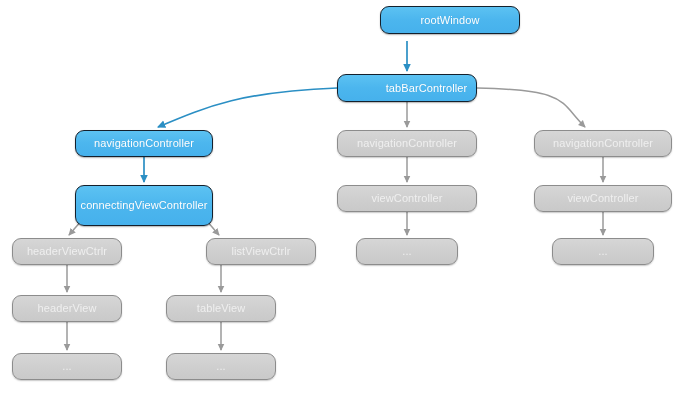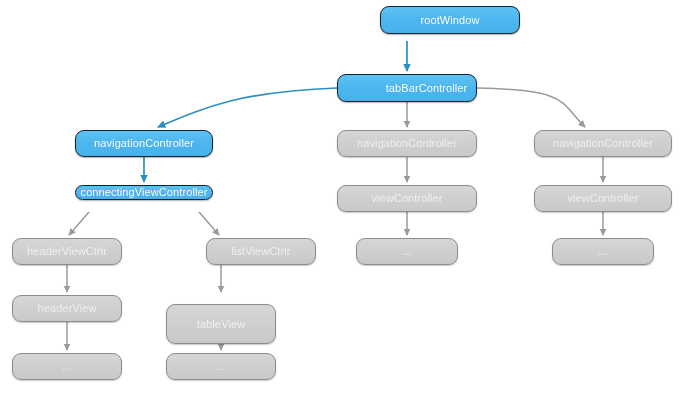--- a/index.html
+++ b/index.html
@@ -92,33 +92,33 @@
   <div id="nodes-group">
       <div class="node blue" style="left: 337px; top: 6px; width: 140px; height: 28px; margin-left: 43px;">
         <span class="lbl">rootWindow</span>
       </div>
       <div class="node blue" style="left: 337px; top: 74px; width: 140px; height: 28px; padding-left: 39px;">
         <span class="lbl">tabBarController</span>
       </div>
       <div class="node blue" style="left: 75px; top: 130px; width: 138px; height: 27px;">
         <span class="lbl">navigationController</span>
       </div>
-      <div class="node blue" style="left: 75px; top: 185px; width: 138px; height: 15px; justify-content: center;">
+      <div class="node blue" style="left: 75px; top: 185px; width: 138px; height: 41px; justify-content: center;">
         <span class="lbl">connectingViewController</span>
       </div>
       <div class="node gray" style="left: 12px; top: 238px; width: 110px; height: 27px;">
         <span class="lbl">headerViewCtrlr</span>
       </div>
       <div class="node gray" style="left: 166px; top: 238px; width: 110px; height: 27px; margin-left: 40px;">
         <span class="lbl">listViewCtrlr</span>
       </div>
       <div class="node gray" style="left: 12px; top: 295px; width: 110px; height: 27px;">
         <span class="lbl">headerView</span>
       </div>
-      <div class="node gray" style="left: 166px; top: 295px; width: 110px; height: 40px; margin-top: 9px;">
+      <div class="node gray" style="left: 166px; top: 295px; width: 110px; height: 27px;">
         <span class="lbl">tableView</span>
       </div>
       <div class="node gray" style="left: 12px; top: 353px; width: 110px; height: 27px;">
         <span class="lbl">...</span>
       </div>
       <div class="node gray" style="left: 166px; top: 353px; width: 110px; height: 27px;">
         <span class="lbl">...</span>
       </div>
       <div class="node gray" style="left: 337px; top: 130px; width: 140px; height: 27px;">
         <span class="lbl">navigationController</span>

